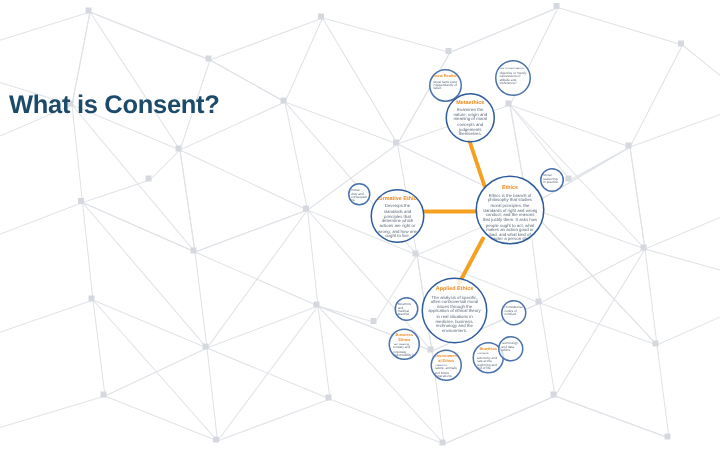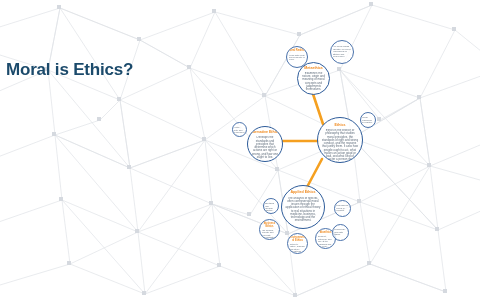--- a/index.html
+++ b/index.html
@@ -153,21 +153,21 @@
   </svg>
 
   <svg id="nodes-layer" viewBox="0 0 480 300" preserveAspectRatio="none">
     <g stroke="#f5a020" stroke-width="2.6" stroke-linecap="round" fill="none">
       <line x1="323" y1="124" x2="313" y2="94"></line>
       <line x1="318" y1="141" x2="283" y2="141"></line>
       <line x1="322" y1="159" x2="306" y2="189"></line>
     </g>
   </svg>
 
-  <div id="title">Moral is Ethics?</div>
+  <div id="title">What is Consent?</div>
 
   <div class="node sat" style="left:286px; top:46px; width:22px; height:22px;">
     <div class="n-head">Moral Realism</div>
     <div class="n-body left">Moral facts exist independently of belief.</div>
   </div>
 
   <div class="node sat" style="left:330px; top:40px; width:24px; height:24px;">
     <div class="n-body left" style="margin-top:20%;">Are moral claims objective or merely expressions of attitude and preference?</div>
   </div>
 

